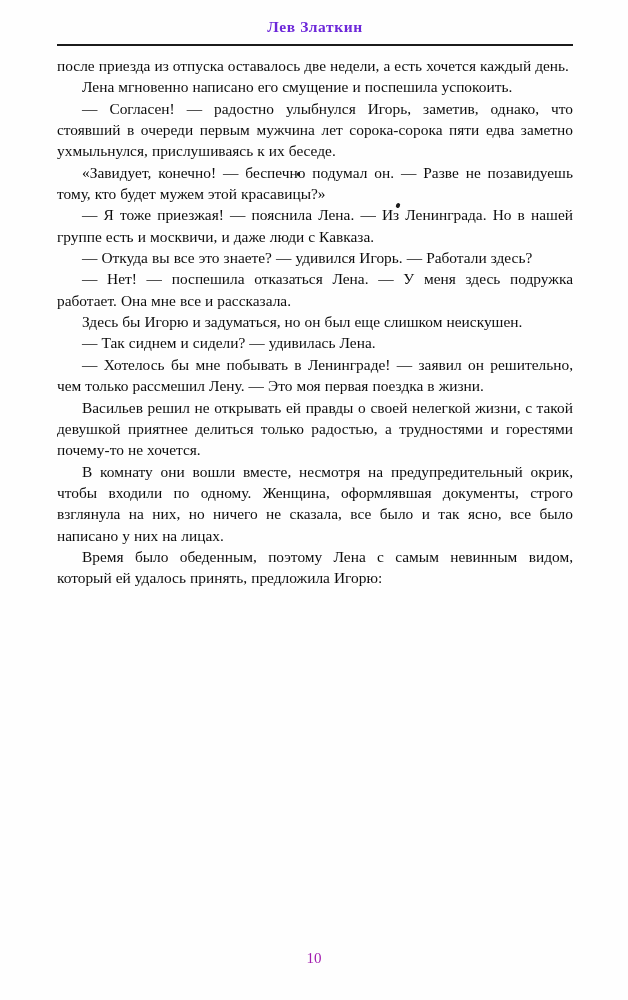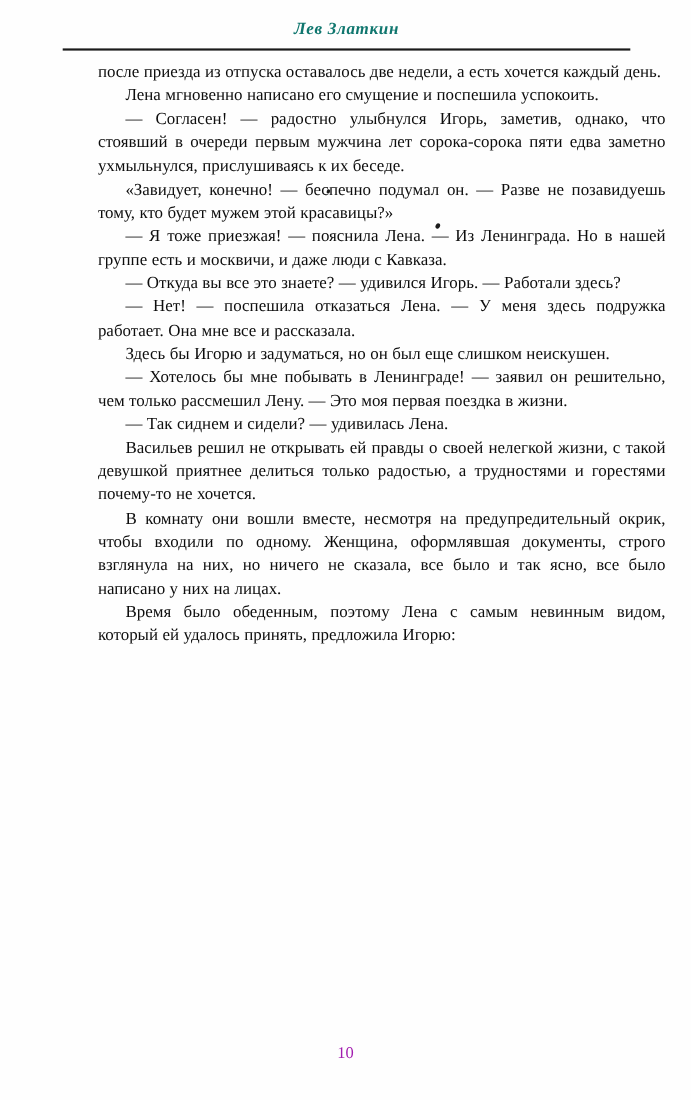--- a/index.html
+++ b/index.html
@@ -27,43 +27,41 @@
     background: #fefefe;
   }
 
   
   .running-head {
     position: absolute;
     left: 57px;
     top: 18px;
     width: 516px;
     text-align: center;
-    font-style: italic;
     font-weight: 700;
     font-size: 15.5px;
     letter-spacing: 0.6px;
-    color: #0f766e;
+    color: #6d28d9;
   }
 
   .head-rule {
     position: absolute;
     left: 57px;
     top: 44px;
     width: 516px;
     height: 2px;
     background: #1b1b1b;
   }
 
   
   .textblock {
     position: absolute;
     left: 57px;
     top: 55px;
     width: 516px;
-    margin-left: 32px;
   }
 
   .para {
     margin: 0;
     text-align: justify;
     text-justify: inter-word;
     font-size: 15.4px;
     line-height: 21.35px;
     text-indent: 25px;
     hyphens: manual;
@@ -118,22 +116,22 @@
 
   <div class="textblock">
     <p class="para noindent">после приезда из отпуска оставалось две недели, а есть хочется каждый день.</p>
     <p class="para">Лена мгновенно написано его смущение и поспешила успокоить.</p>
     <p class="para">— Согласен! — радостно улыбнулся Игорь, заметив, однако, что стоявший в очереди первым мужчина лет сорока-сорока пяти едва заметно ухмыльнулся, прислушиваясь к их беседе.</p>
     <p class="para">«Завидует, конечно! — беспечно подумал он. — Разве не позавидуешь тому, кто будет мужем этой красавицы?»</p>
     <p class="para">— Я тоже приезжая! — пояснила Лена. — Из Ленинграда. Но в нашей группе есть и москвичи, и даже люди с Кавказа.</p>
     <p class="para">— Откуда вы все это знаете? — удивился Игорь. — Работали здесь?</p>
     <p class="para">— Нет! — поспешила отказаться Лена. — У меня здесь подружка работает. Она мне все и рассказала.</p>
     <p class="para">Здесь бы Игорю и задуматься, но он был еще слишком неискушен.</p>
+    <p class="para">— Так сиднем и сидели? — удивилась Лена.</p>
     <p class="para">— Хотелось бы мне побывать в Ленинграде! — заявил он решительно, чем только рассмешил Лену. — Это моя первая поездка в жизни.</p>
-    <p class="para">— Так сиднем и сидели? — удивилась Лена.</p>
     <p class="para">Васильев решил не открывать ей правды о своей нелегкой жизни, с такой девушкой приятнее делиться только радостью, а трудностями и горестями почему-то не хочется.</p>
     <p class="para">В комнату они вошли вместе, несмотря на предупредительный окрик, чтобы входили по одному. Женщина, оформлявшая документы, строго взглянула на них, но ничего не сказала, все было и так ясно, все было написано у них на лицах.</p>
     <p class="para">Время было обеденным, поэтому Лена с самым невинным видом, который ей удалось принять, предложила Игорю:</p>
   </div>
 
   <div class="speck s1"></div>
   <div class="speck s2"></div>
 
   <div class="folio">10</div>
 

